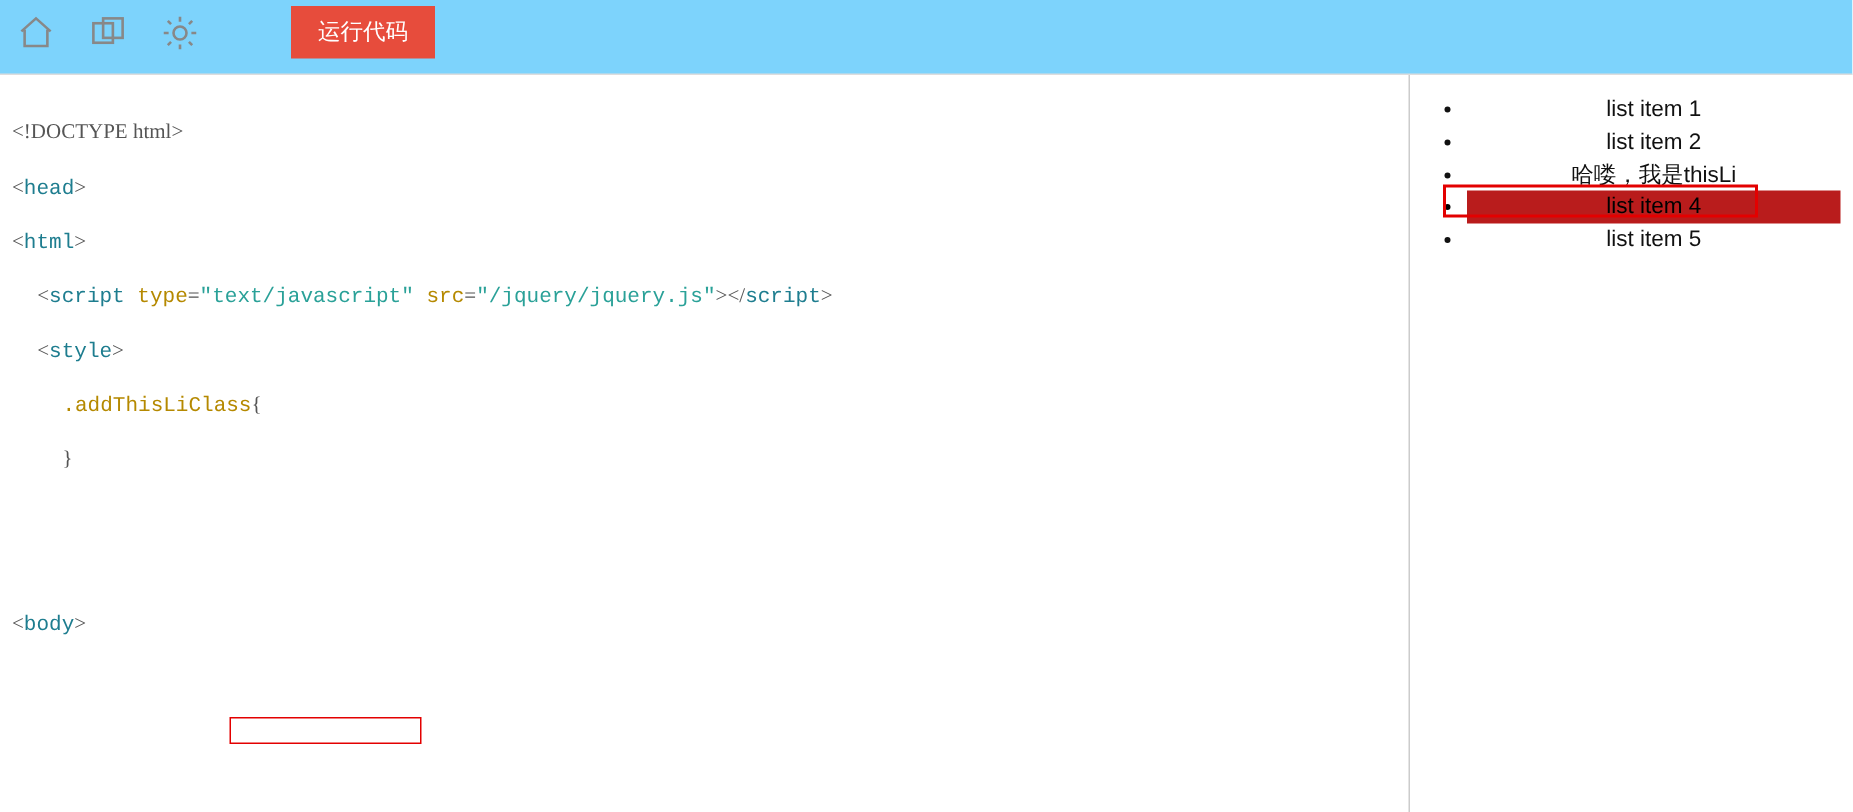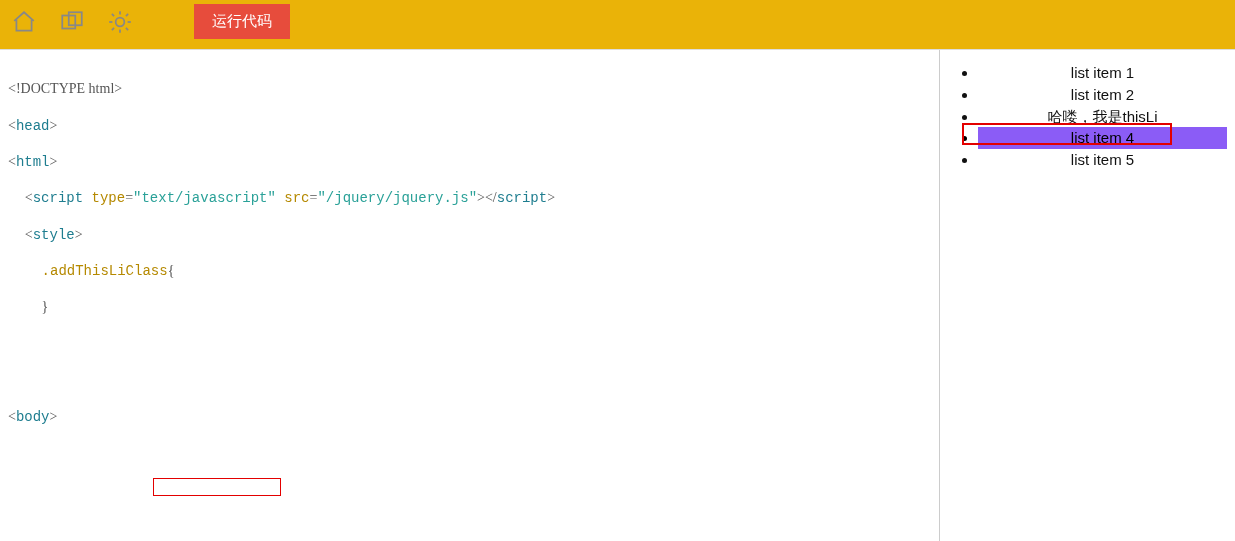--- a/index.html
+++ b/index.html
@@ -10,21 +10,21 @@
     font-size: 14px;
     background: #fff;
     color: #333;
   }
   .toolbar {
     display: flex;
     align-items: center;
     padding: 4px 10px 10px 10px;
     border-bottom: 1px solid #ddd;
     gap: 20px;
-    background: #eab308;
+    background: #7dd3fc;
   }
   .toolbar .icon-btn {
     width: 28px;
     height: 28px;
     display: flex;
     align-items: center;
     justify-content: center;
     color: #888;
     cursor: pointer;
   }
@@ -86,21 +86,21 @@
   .preview-pane ul {
     margin: 0 0 0 20px;
     padding: 0;
   }
   .preview-pane li {
     line-height: 1.45;
     color: #111;
     text-align: center;
   }
   .preview-pane li.highlighted {
-    background: #8b5cf6;
+    background: #b91c1c;
     color: #000;
   }
   .annotation-box-preview {
     position: absolute;
     border: 2px solid #e30000;
     width: 210px;
     height: 22px;
     left: 22px;
     top: 73px;
     pointer-events: none;

